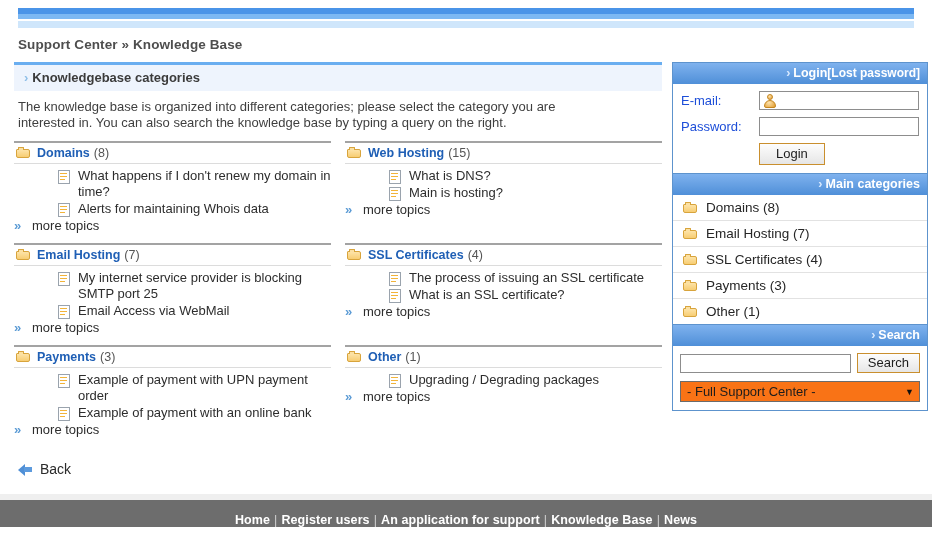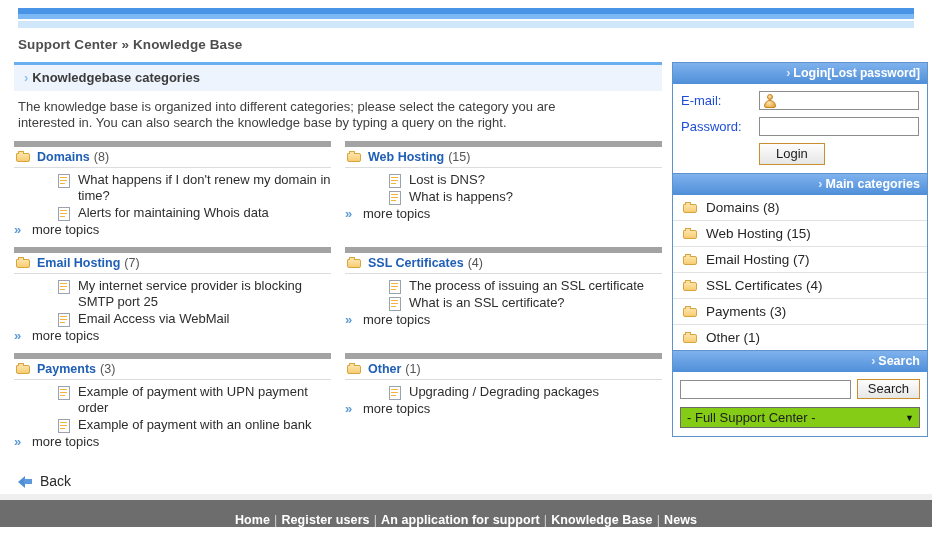--- a/index.html
+++ b/index.html
@@ -68,21 +68,21 @@
   .cat-grid {
     display: grid;
     grid-template-columns: 1fr 1fr;
     column-gap: 14px;
   }
   .cat-cell { padding-bottom: 10px; }
 
   .cat-head {
     display: flex;
     align-items: center;
-    border-top: 6px solid #a3a3a3;
+    border-top: 2px solid #a3a3a3;
     border-bottom: 1px solid #dcdcdc;
     padding: 3px 0 3px 2px;
     margin-bottom: 4px;
   }
   .cat-head .cat-title {
     color: #1f5fb5;
     font-weight: bold;
     font-size: 12.5px;
     margin-left: 6px;
   }
@@ -313,21 +313,21 @@
     font-size: 13px;
     padding: 1px 10px 2px 10px;
     cursor: pointer;
     font-family: "Liberation Sans", sans-serif;
     color: #1c1c1c;
   }
   .select-box {
     margin-top: 8px;
     height: 21px;
     border: 1px solid #6b6b6b;
-    background: #84cc16;
+    background: #f97316;
     display: flex;
     align-items: center;
     justify-content: space-between;
     padding: 0 5px 0 6px;
     font-size: 13px;
     color: #1d1d1d;
     box-sizing: border-box;
   }
   .select-box .caret { font-size: 9px; color: #111; }
   .footer {
@@ -406,25 +406,25 @@
         </div>
 
         <div class="cat-cell">
           <div class="cat-head">
             <span class="ico-folder"></span>
             <span class="cat-title">Web Hosting</span>
             <span class="cat-count">(15)</span>
           </div>
           <div class="topic">
             <span class="ico-doc"></span>
-            <span class="txt">Lost is DNS?</span>
-          </div>
-          <div class="topic">
-            <span class="ico-doc"></span>
-            <span class="txt">What is happens?</span>
+            <span class="txt">What is DNS?</span>
+          </div>
+          <div class="topic">
+            <span class="ico-doc"></span>
+            <span class="txt">Main is hosting?</span>
           </div>
           <div class="more">
             <span class="arrows">»</span>
             <span class="txt">more topics</span>
           </div>
         </div>
 
         <div class="cat-cell">
           <div class="cat-head">
             <span class="ico-folder"></span>
@@ -536,24 +536,20 @@
       <div class="panel-title">
         <span><span class="chev">›</span><span>Main categories</span></span>
       </div>
       <div class="cat-list">
         <div class="cat-item">
           <span class="ico-folder"></span>
           <span class="lbl">Domains (8)</span>
         </div>
         <div class="cat-item">
           <span class="ico-folder"></span>
-          <span class="lbl">Web Hosting (15)</span>
-        </div>
-        <div class="cat-item">
-          <span class="ico-folder"></span>
           <span class="lbl">Email Hosting (7)</span>
         </div>
         <div class="cat-item">
           <span class="ico-folder"></span>
           <span class="lbl">SSL Certificates (4)</span>
         </div>
         <div class="cat-item">
           <span class="ico-folder"></span>
           <span class="lbl">Payments (3)</span>
         </div>

